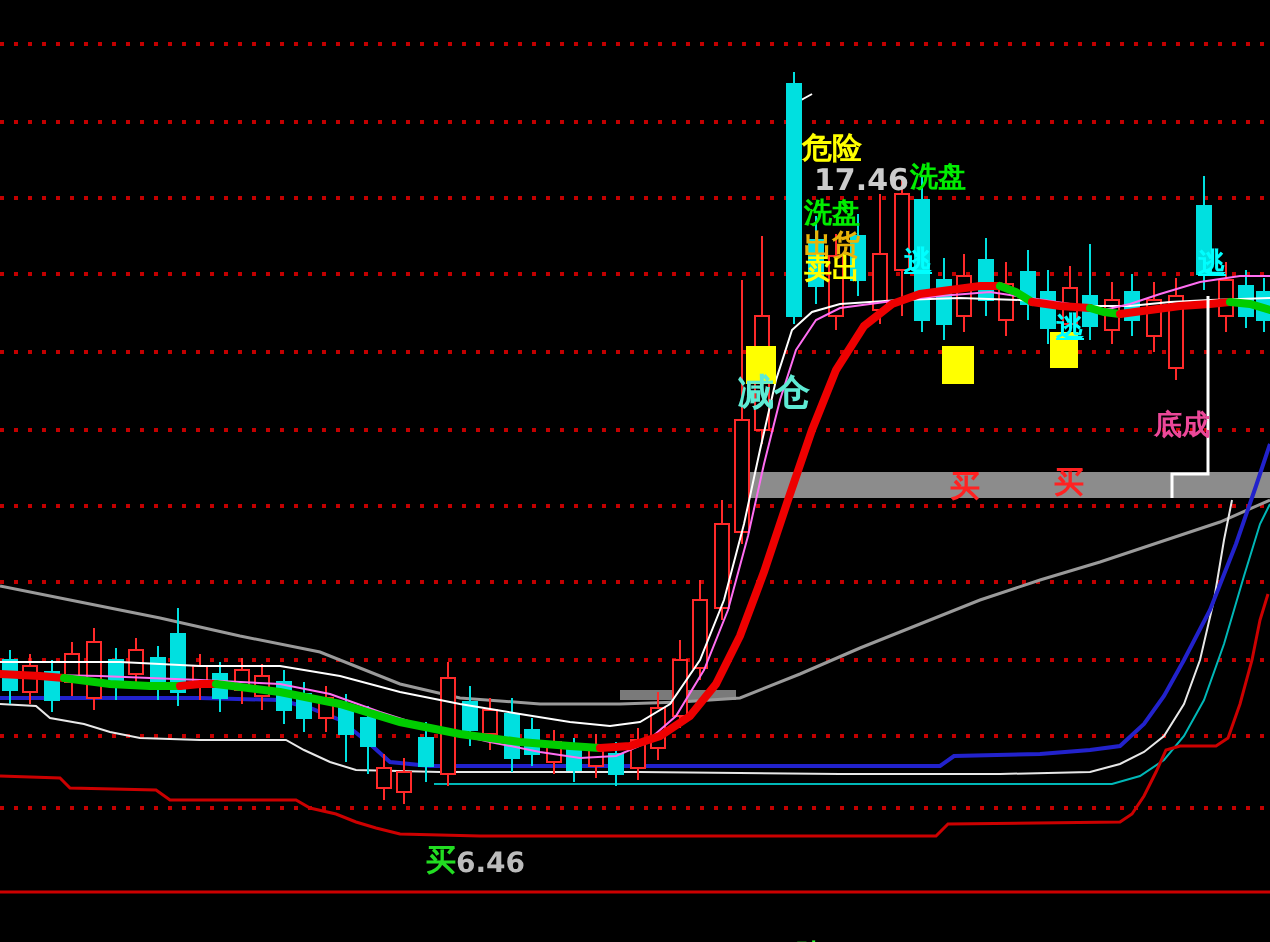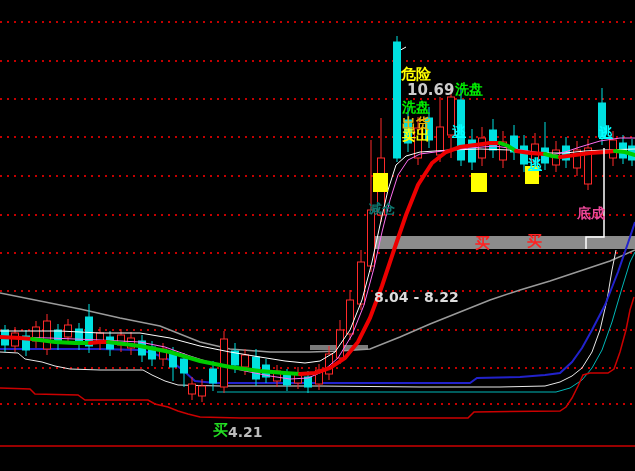--- a/index.html
+++ b/index.html
@@ -170,30 +170,29 @@
       <polyline points="545,154 552,156 560,157" fill="none" stroke="#00cc00" stroke-width="4" stroke-linecap="round"></polyline>
       <polyline points="560,157 575,155 590,153 605,152 615,151" fill="none" stroke="#ee0000" stroke-width="4" stroke-linecap="round"></polyline>
       <polyline points="615,151 625,152 635,155" fill="none" stroke="#00cc00" stroke-width="4" stroke-linecap="round"></polyline>
       <polyline points="586,249 586,237 604,237 604,148" fill="none" stroke="#ffffff" stroke-width="1.5"></polyline>
       <rect x="373" y="173" width="15" height="19" fill="#ffff00"></rect>
       <rect x="471" y="173" width="16" height="19" fill="#ffff00"></rect>
       <rect x="525" y="166" width="14" height="18" fill="#ffff00"></rect>
     </svg>
   <div id="label-layer">
       <div class="chart-label" style="left: 401px; top: 27px; color: rgb(255, 255, 0); font-size: 15px;">危险</div>
-      <div class="chart-label" style="left: 407px; top: 43px; color: rgb(204, 204, 204); font-size: 15px;">10.69</div>
+      <div class="chart-label" style="left: 407px; top: 43px; color: rgb(204, 204, 204); font-size: 15px;">17.46</div>
       <div class="chart-label" style="left: 402px; top: 60px; color: rgb(0, 238, 0); font-size: 14px;">洗盘</div>
       <div class="chart-label" style="left: 402px; top: 76px; color: #eab308; font-size: 14px;">出货</div>
       <div class="chart-label" style="left: 402px; top: 88px; color: rgb(255, 255, 0); font-size: 14px;">卖出</div>
       <div class="chart-label" style="left: 455px; top: 42px; color: rgb(0, 238, 0); font-size: 14px;">洗盘</div>
       <div class="chart-label u" style="left: 452px; top: 84px; color: rgb(0, 255, 255); font-size: 14px;">逃</div>
       <div class="chart-label u" style="left: 528px; top: 117px; color: rgb(0, 255, 255); font-size: 14px;">逃</div>
       <div class="chart-label u" style="left: 599px; top: 85px; color: rgb(0, 255, 255); font-size: 14px;">逃</div>
-      <div class="chart-label" style="left: 369px; top: 162px; color: #0f766e; font-size: 13px;">减仓</div>
+      <div class="chart-label" style="left: 369px; top: 148px; color: #5eead4; font-size: 18px;">减仓</div>
       <div class="chart-label" style="left: 475px; top: 196px; color: rgb(255, 34, 34); font-size: 15px;">买</div>
       <div class="chart-label" style="left: 527px; top: 194px; color: rgb(255, 34, 34); font-size: 15px;">买</div>
       <div class="chart-label" style="left: 577px; top: 166px; color: #ec4899; font-size: 14px;">底成</div>
-      <div class="chart-label" style="left: 374px; top: 250px; color: rgb(221, 221, 221); font-size: 14px;">8.04 - 8.22</div>
       <div class="chart-label" style="left: 213px; top: 383px; color: rgb(34, 221, 34); font-size: 15px;">买</div>
-      <div class="chart-label" style="left: 228px; top: 385px; color: rgb(187, 187, 187); font-size: 14px;">4.21</div>
+      <div class="chart-label" style="left: 228px; top: 385px; color: rgb(187, 187, 187); font-size: 14px;">6.46</div>
       <div class="chart-label" style="left: 397px; top: 431px; color: rgb(51, 255, 51); font-size: 13px; background: rgb(10, 63, 10); padding: 0px 1px;">跌</div>
     </div>
 </div>
 
 </body></html>

